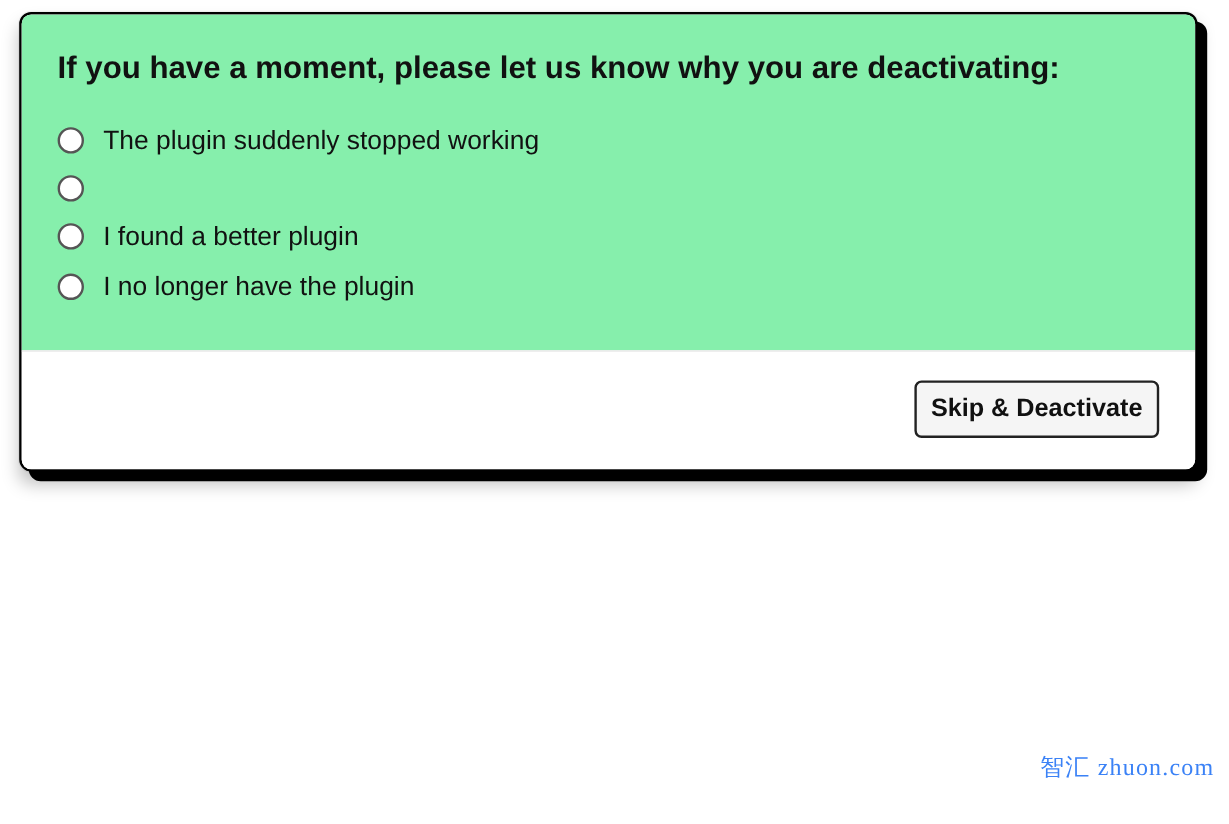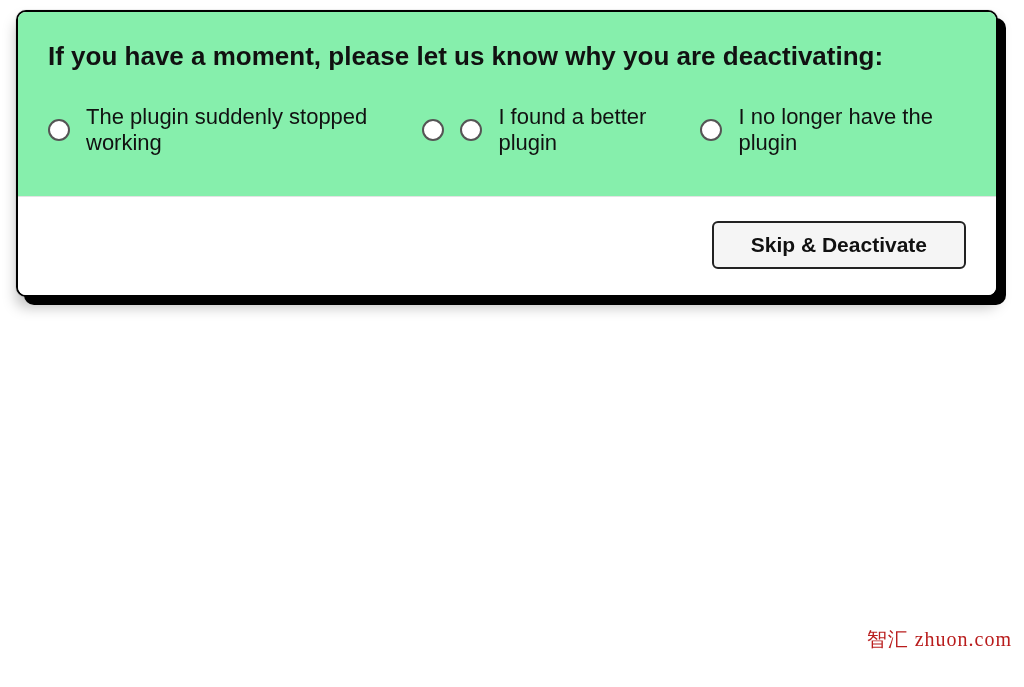--- a/index.html
+++ b/index.html
@@ -43,21 +43,21 @@
   }
   .question {
     font-size: 26px;
     font-weight: 800;
     color: #111;
     margin: 8px 0 30px 0;
     line-height: 1.3;
   }
   .options {
     display: flex;
-    flex-direction: row;
+    flex-direction: column;
     gap: 16px;
   }
   .option {
     display: flex;
     align-items: center;
     gap: 16px;
     cursor: pointer;
     user-select: none;
   }
   .radio {
@@ -82,30 +82,30 @@
     gap: 18px;
     background: #fff;
   }
   .btn {
     font-size: 21px;
     font-weight: 700;
     color: #111;
     background: #f5f5f5;
     border: 2px solid #222;
     border-radius: 6px;
-    padding: 10px 37px;
+    padding: 10px 12px;
     cursor: pointer;
     font-family: inherit;
   }
   .watermark {
     position: absolute;
     right: 12px;
     bottom: 34px;
     font-size: 20px;
-    color: #b91c1c;
+    color: #3b82f6;
     letter-spacing: 1px;
     font-family: "SimSun", "Songti SC", serif;
     pointer-events: none;
   }
 </style>
 </head>
 <body>
 
 <div class="modal">
 

